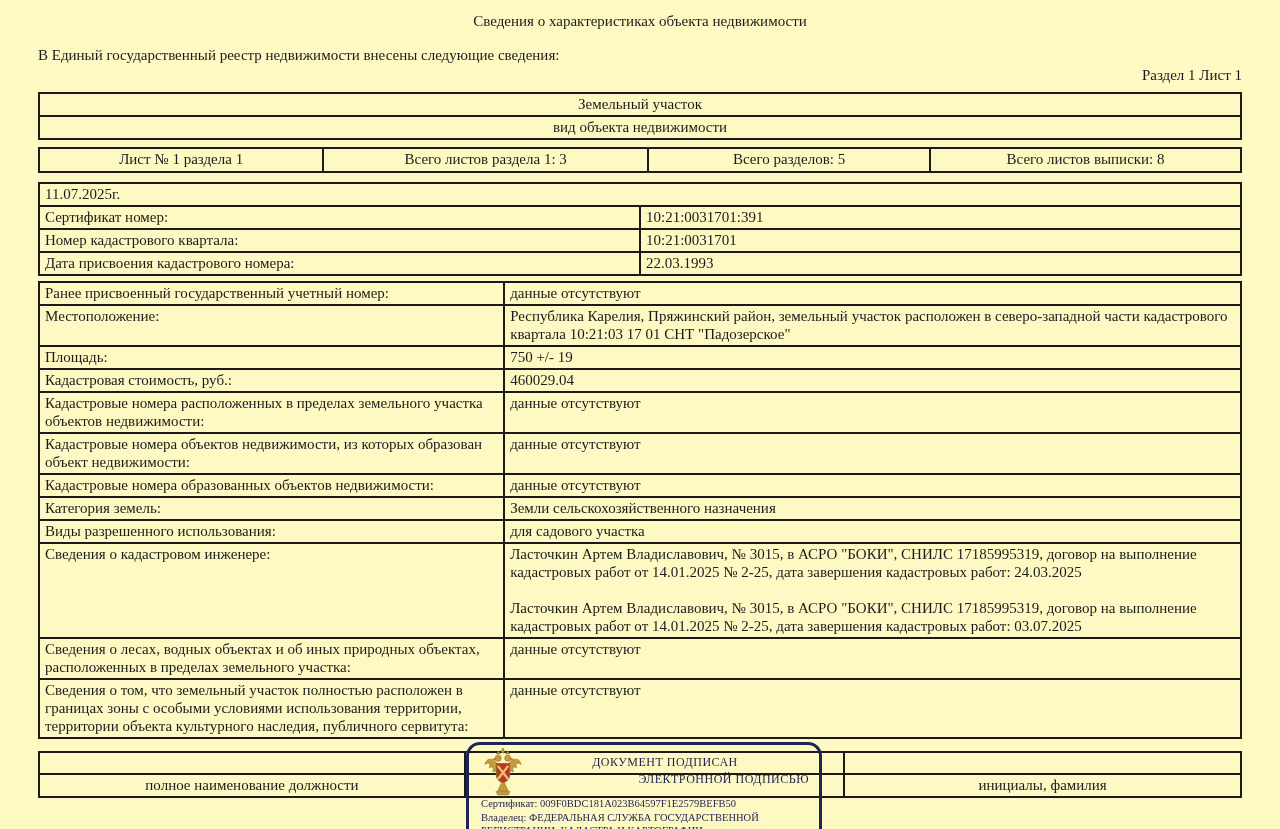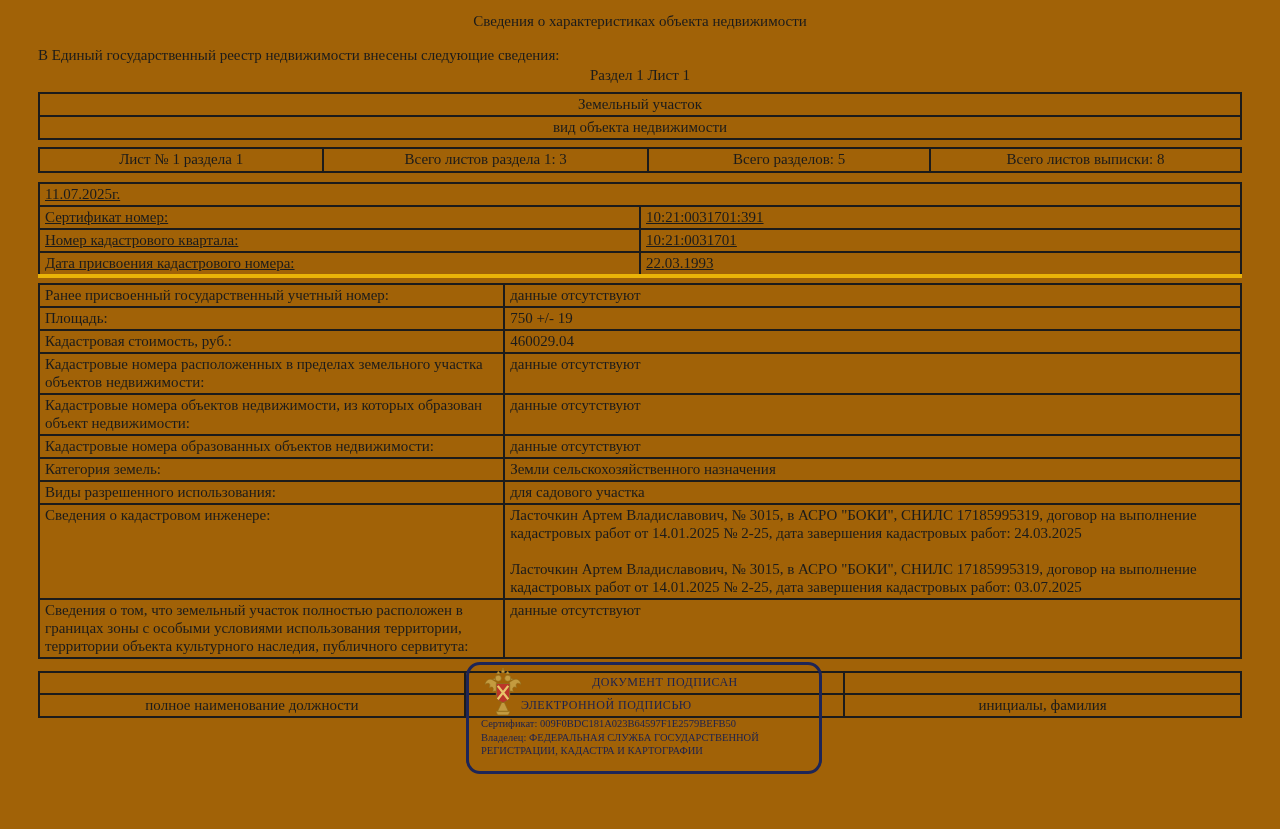--- a/index.html
+++ b/index.html
@@ -1,28 +1,28 @@
 <!DOCTYPE html>
 <html lang="ru"><head>
 <meta charset="utf-8">
 <style>
   html,body{margin:0;padding:0;background:#ffffff;}
   .page{
     position:relative;
     width:1280px;height:829px;
-    background:#a16207;
+    background:#fef9c3;
     font-family:"Liberation Serif", serif;
     color:#1b1b1b;
     font-size:15px;
     overflow:hidden;
   }
   .content{margin:0 38px;}
   .doc-title{padding-top:13px;text-align:center;}
   .doc-intro{margin-top:17px;text-align:left;}
-  .doc-section{margin-top:3px;text-align:center;}
+  .doc-section{margin-top:3px;text-align:right;}
 
   table.t{width:100%;border-collapse:collapse;table-layout:fixed;}
   table.t td{
     border:2px solid #1b1b1b;
     padding:1px 5px 2px 5px;
     vertical-align:top;
     line-height:18px;
     overflow:hidden;
   }
   .t-object{margin-top:8px;font-family:Liberation Serif, serif;}
@@ -30,21 +30,21 @@
   .t-sheets{margin-top:7px;}
   .t-sheets td{text-align:center;height:19px;margin-top:48px;}
   .t-sheets td:nth-child(1){width:23.6%;}
   .t-sheets td:nth-child(2){width:27.1%;}
   .t-sheets td:nth-child(3){width:23.4%;}
   .t-sheets td:nth-child(4){width:25.9%;border-radius:12px;}
 
   .t-cad{margin-top:9px;}
   .t-cad td{height:18px;}
   .t-cad td.lbl{width:37.7%;}
-  .t-cad{border-bottom:4px solid #eab308;text-decoration:underline;}
+  .t-cad{border-bottom:2px solid #eab308;}
 
   .t-details{margin-top:5px;}
   .t-details td.lbl{width:37.7%;}
   .para-gap{height:18px;}
 
   .sig-area{position:relative;margin-top:12px;}
   .t-sig td{text-align:center;}
   .t-sig .r1 td{height:17px;}
   .t-sig .r2 td{height:15px;}
   .t-sig td:nth-child(1){width:35.5%;border-radius:6px;}
@@ -55,21 +55,21 @@
     position:absolute;
     left:428px;top:-9px;
     width:350px;height:106px;
     border:3px solid #1d2557;
     border-radius:14px;
     background:transparent;
     color:#1b2150;
   }
   .stamp-emblem{position:absolute;left:14px;top:3px;}
   .stamp-line1{position:absolute;left:52px;right:10px;top:10px;text-align:center;font-size:12px;letter-spacing:0.5px;}
-  .stamp-line2{position:absolute;left:52px;right:10px;top:33px;text-align:left;font-size:12px;letter-spacing:0.5px;}
+  .stamp-line2{position:absolute;left:52px;right:10px;top:27px;text-align:right;font-size:12px;letter-spacing:0.5px;}
   .stamp-cert{position:absolute;left:12px;top:52px;font-size:10.5px;line-height:13.5px;}
   .stamp-cert div{white-space:nowrap;}
 </style>
 </head>
 <body>
 
 <div class="page">
   <div class="content">
     <div class="doc-title">Сведения о характеристиках объекта недвижимости</div>
     <div class="doc-intro">В Единый государственный реестр недвижимости внесены следующие сведения:</div>
@@ -115,20 +115,24 @@
         <td>22.03.1993</td>
       </tr>
     </tbody>
       </table>
 
     <table class="t t-details">
       <tbody>
           <tr>
         <td class="lbl">Ранее присвоенный государственный учетный номер:</td>
         <td>данные отсутствуют</td>
+      </tr>
+      <tr>
+        <td class="lbl">Местоположение:</td>
+        <td>Республика Карелия, Пряжинский район, земельный участок расположен в северо-западной части кадастрового квартала 10:21:03 17 01 СНТ "Падозерское"</td>
       </tr>
       <tr>
         <td class="lbl">Площадь:</td>
         <td>750 +/- 19</td>
       </tr>
       <tr>
         <td class="lbl">Кадастровая стоимость, руб.:</td>
         <td>460029.04</td>
       </tr>
       <tr>
@@ -151,20 +155,24 @@
         <td class="lbl">Виды разрешенного использования:</td>
         <td>для садового участка</td>
       </tr>
       <tr>
         <td class="lbl">Сведения о кадастровом инженере:</td>
         <td>
           <div>Ласточкин Артем Владиславович, № 3015, в АСРО "БОКИ", СНИЛС 17185995319, договор на выполнение кадастровых работ от 14.01.2025 № 2-25, дата завершения кадастровых работ: 24.03.2025</div>
           <div class="para-gap"></div>
           <div>Ласточкин Артем Владиславович, № 3015, в АСРО "БОКИ", СНИЛС 17185995319, договор на выполнение кадастровых работ от 14.01.2025 № 2-25, дата завершения кадастровых работ: 03.07.2025</div>
         </td>
+      </tr>
+      <tr>
+        <td class="lbl">Сведения о лесах, водных объектах и об иных природных объектах, расположенных в пределах земельного участка:</td>
+        <td>данные отсутствуют</td>
       </tr>
       <tr>
         <td class="lbl">Сведения о том, что земельный участок полностью расположен в границах зоны с особыми условиями использования территории, территории объекта культурного наследия, публичного сервитута:</td>
         <td>данные отсутствуют</td>
       </tr>
     </tbody>
       </table>
 
     <div class="sig-area">
       <table class="t t-sig">

